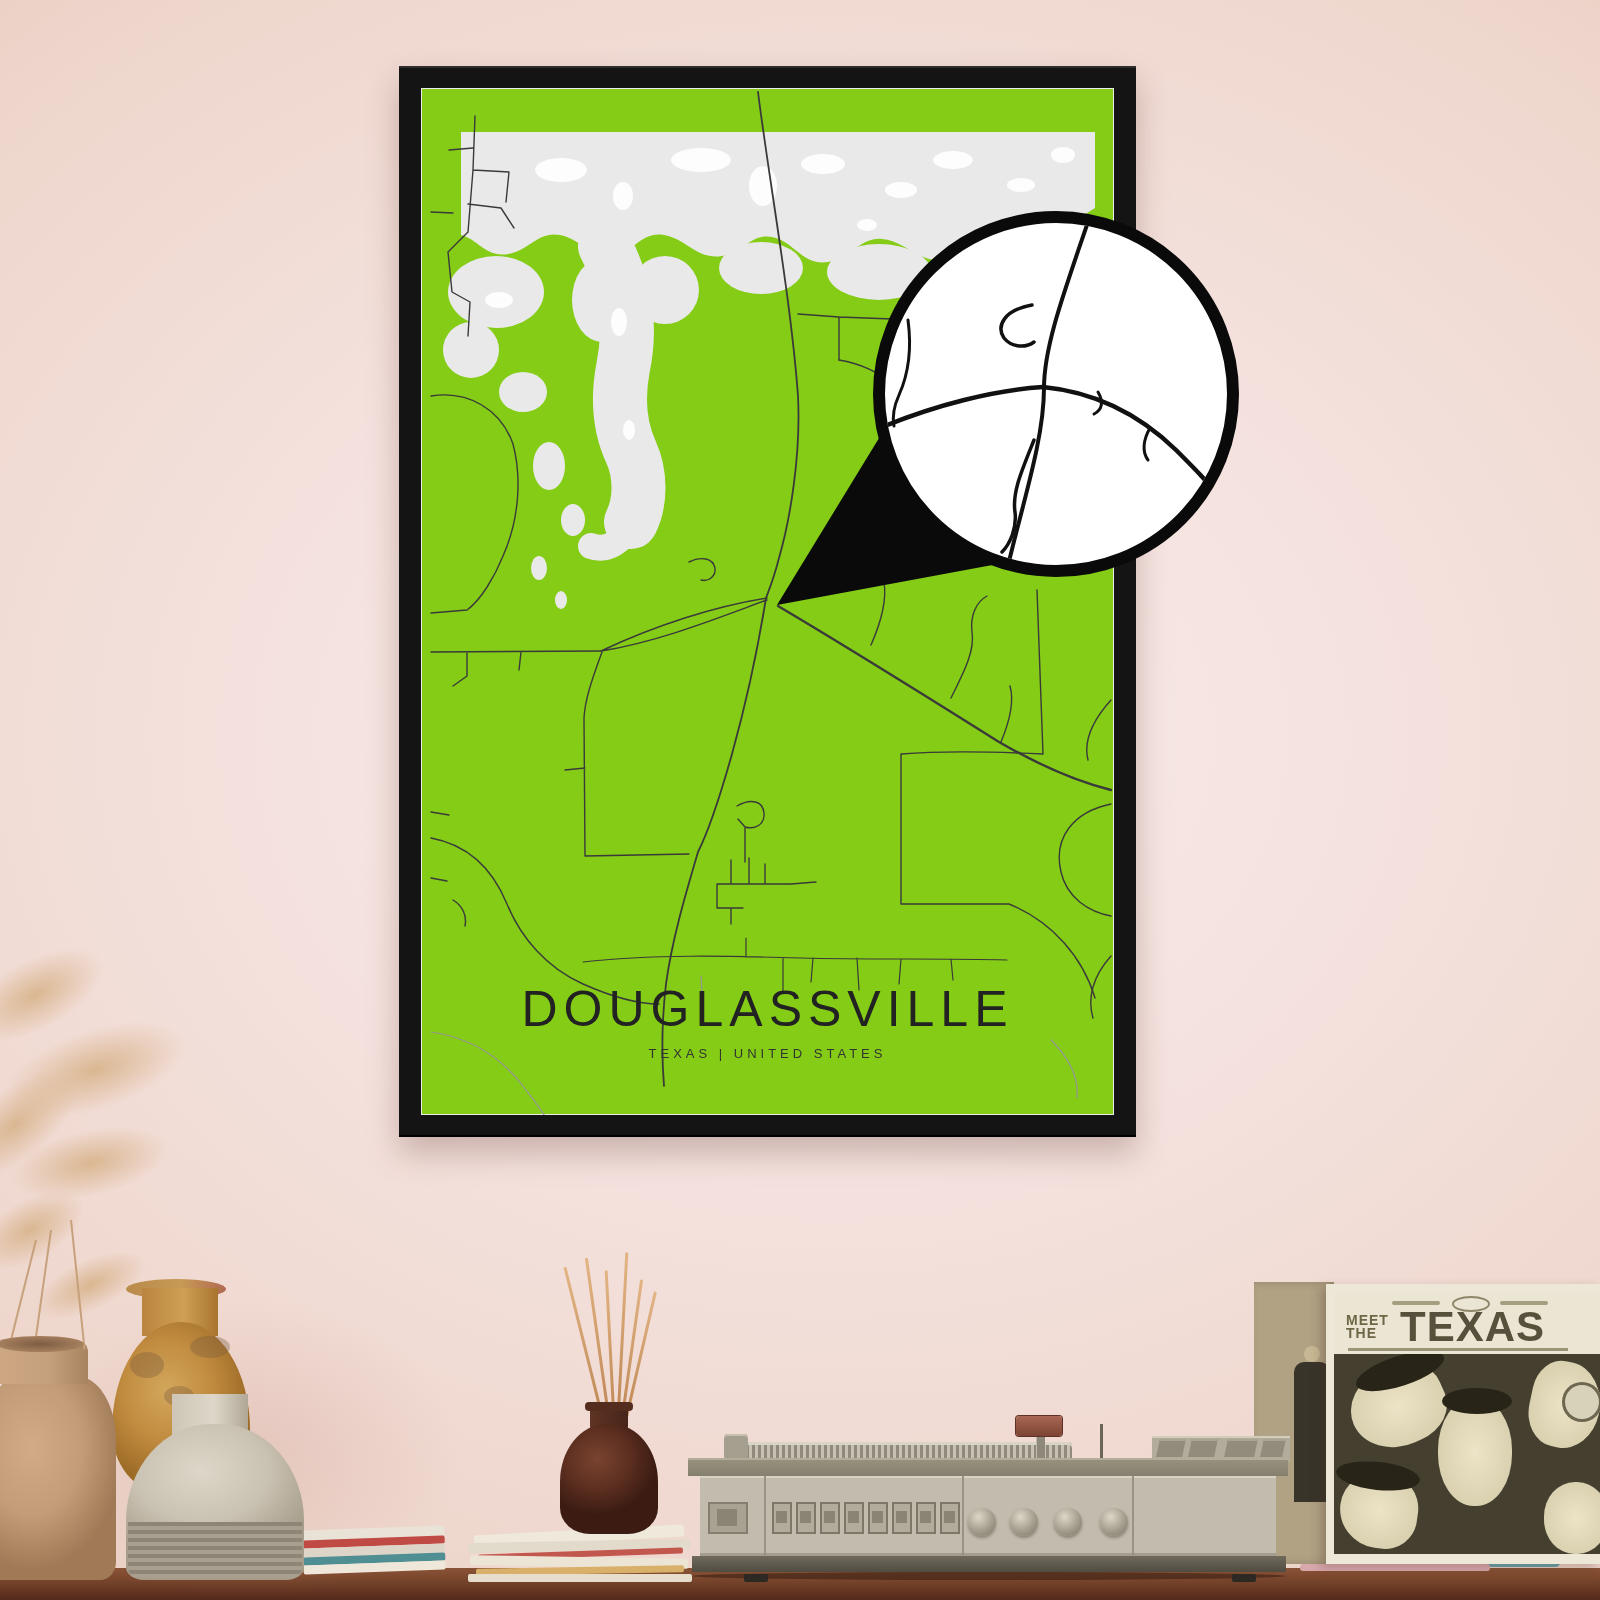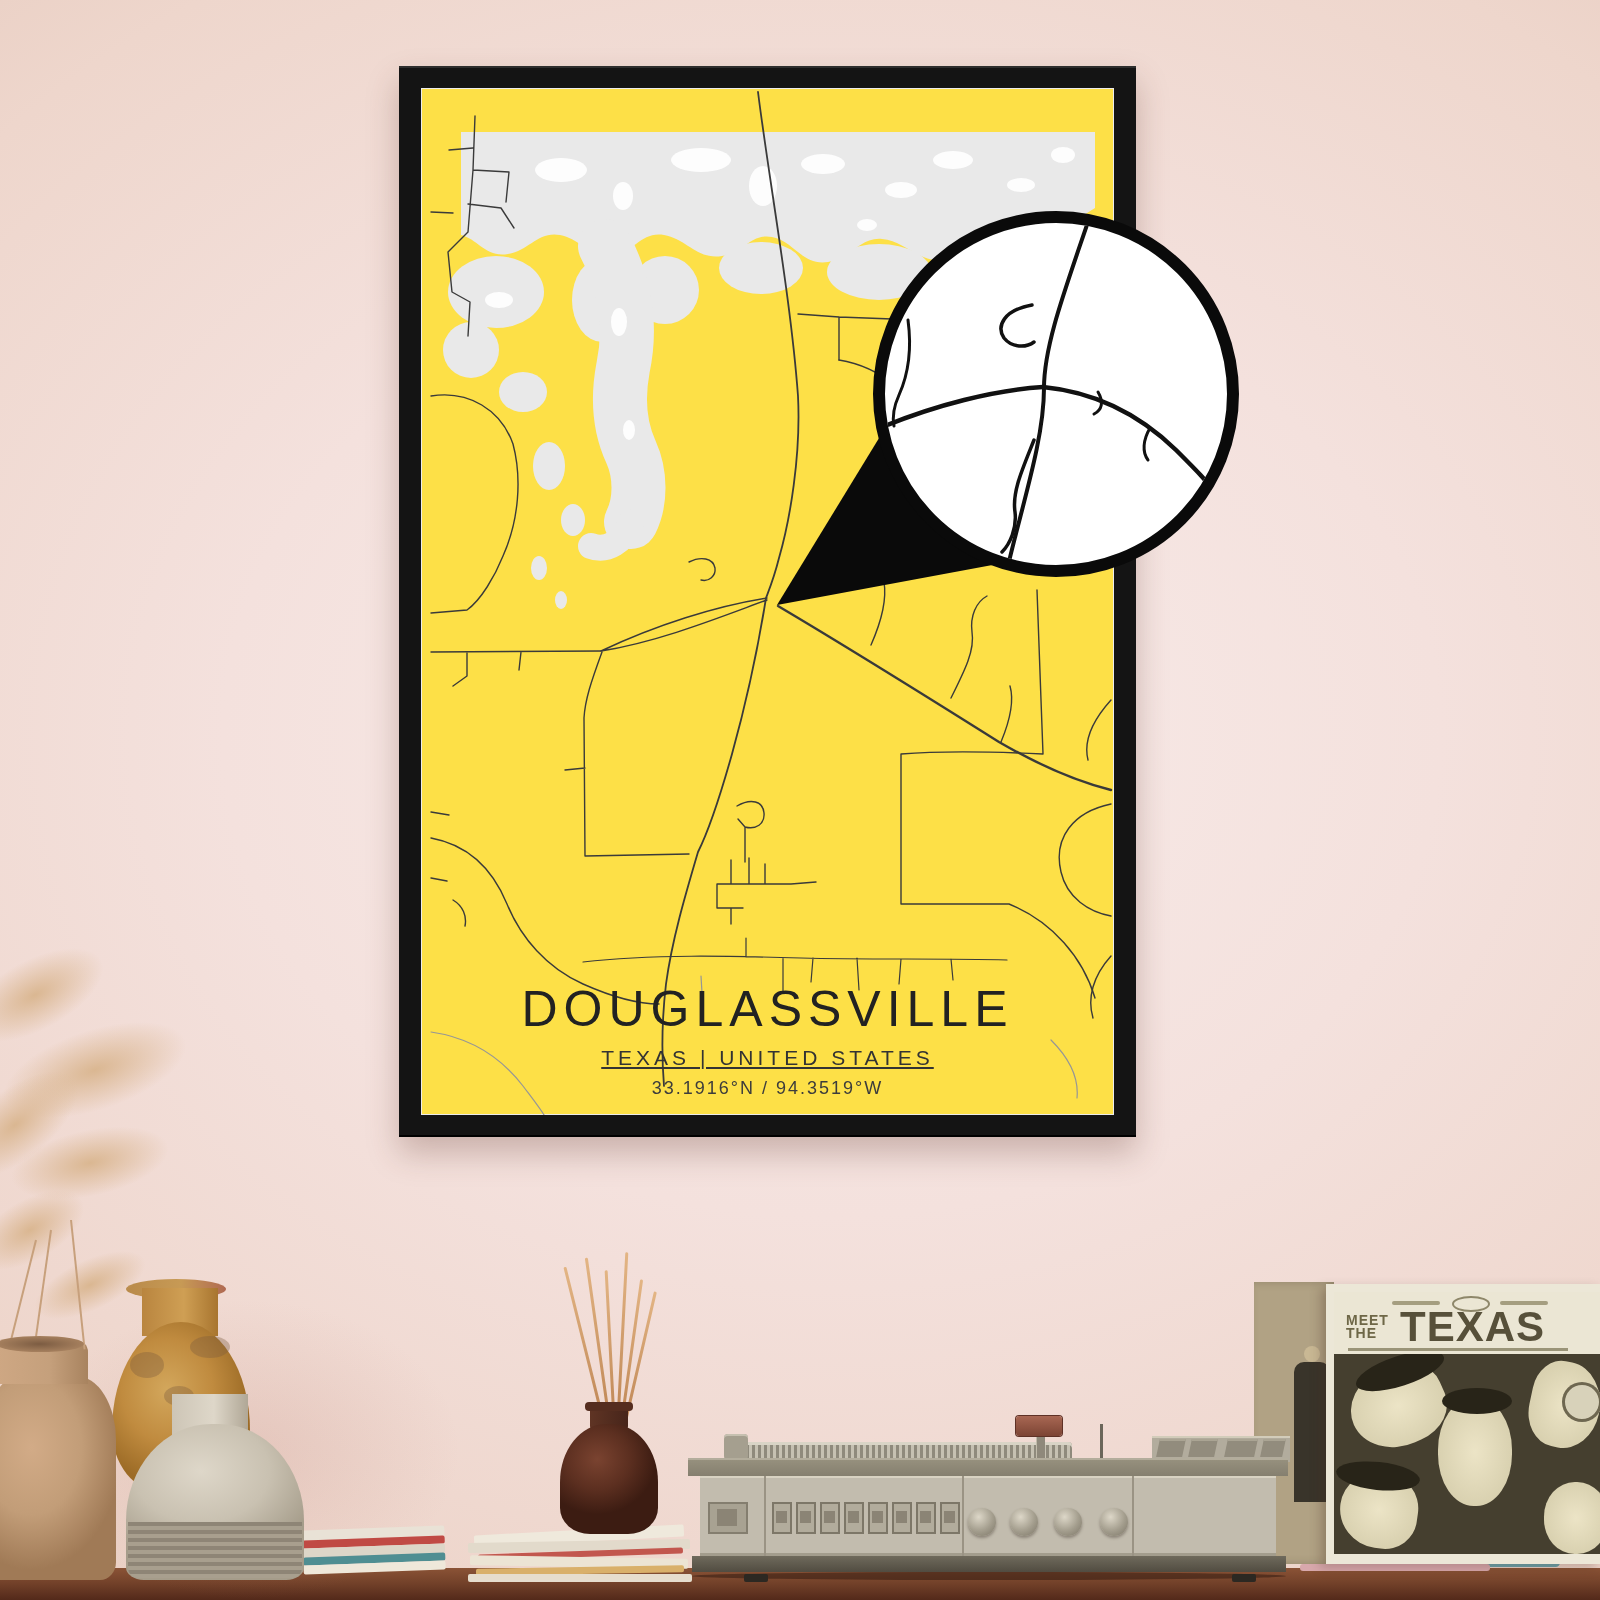--- a/index.html
+++ b/index.html
@@ -4,28 +4,28 @@
 <style>
   html,body{margin:0;padding:0;width:1600px;height:1600px;overflow:hidden;
     font-family:"Liberation Sans",sans-serif;}
   .stage{position:relative;width:1600px;height:1600px;
     background:radial-gradient(95% 75% at 52% 46%, #f8ebe9 0%, #f4e1dd 40%, #eed6cc 74%, #e5c9bc 100%);}
   .abs{position:absolute;}
 
   
   .frame{left:399px;top:66px;width:737px;height:1071px;background:#141414;
     box-shadow:0 16px 30px rgba(95,52,40,.28), inset 0 2px 0 #2e2e2e, inset 0 -2px 0 #000;}
-  .paper{left:22px;top:22px;width:693px;height:1027px;background:#fde047;
+  .paper{left:22px;top:22px;width:693px;height:1027px;background:#84cc16;
     box-shadow:inset 0 0 0 1px #ececec;}
   .map-svg{left:0;top:0;width:693px;height:1027px;}
   .poster-text{left:0;right:0;top:0;height:100%;text-align:center;color:#1e1e1e;}
   .p-title{position:absolute;left:0;right:0;top:892px;font-size:50px;font-weight:300;
     letter-spacing:6px;color:#222;}
-  .p-sub{position:absolute;left:0;right:0;top:958px;font-size:21px;font-weight:400;
-    letter-spacing:4px;color:#333;text-decoration:underline;}
+  .p-sub{position:absolute;left:0;right:0;top:958px;font-size:13px;font-weight:400;
+    letter-spacing:4px;color:#333;}
   .p-coords{position:absolute;left:0;right:0;top:990px;font-size:18px;font-weight:400;
     letter-spacing:2px;color:#3c3c3c;}
 
   .magnifier{left:760px;top:196px;width:492px;height:414px;z-index:30;}
 
   
   .table{left:0;top:1568px;width:1600px;height:32px;
     background:linear-gradient(180deg,#8a5336 0%,#74422a 45%,#53291a 100%);z-index:2;}
 
   
@@ -205,21 +205,20 @@
           <path stroke-width="1.2" d="M582,962 C650,954 730,956 800,958 C870,960 940,958 1006,960 M782,958 L782,992 M812,958 L810,982 M856,958 L858,990 M900,959 L898,984 M950,959 L952,980 M745,957 L745,938"></path>
           <path d="M601,652 C590,682 584,700 583,718 L584,856 L688,854 M584,768 L564,770"></path>
           <path d="M688,562 C700,556 712,558 714,568 C715,576 708,582 700,580"></path>
           <path stroke="#969696" stroke-width="1.2" d="M430,1032 C472,1038 502,1060 522,1086 C534,1102 542,1112 546,1120 M1050,1040 C1068,1058 1078,1078 1076,1098 M700,976 L702,1010"></path>
         </g>
       </svg>
 
       <div class="abs poster-text">
         <div class="p-title">DOUGLASSVILLE</div>
         <div class="p-sub">TEXAS | UNITED STATES</div>
-        <div class="p-coords">33.1916°N / 94.3519°W</div>
       </div>
     </div>
   </div>
 
   <svg class="abs magnifier" viewBox="760 196 492 414">
     <polygon points="777,605 950,322 1128,540" fill="#0a0a0a"></polygon>
     <circle cx="1056" cy="394" r="177" fill="#ffffff" stroke="#0a0a0a" stroke-width="12"></circle>
     <clipPath id="zc">
         <circle cx="1056" cy="394" r="171"></circle>
       </clipPath>

